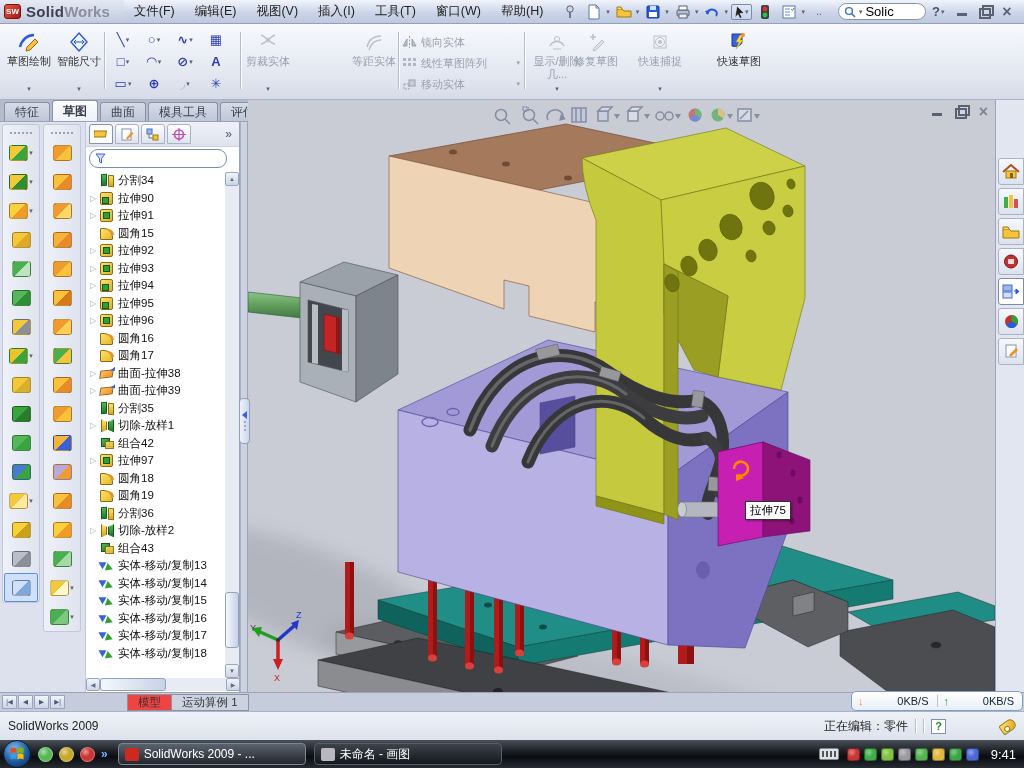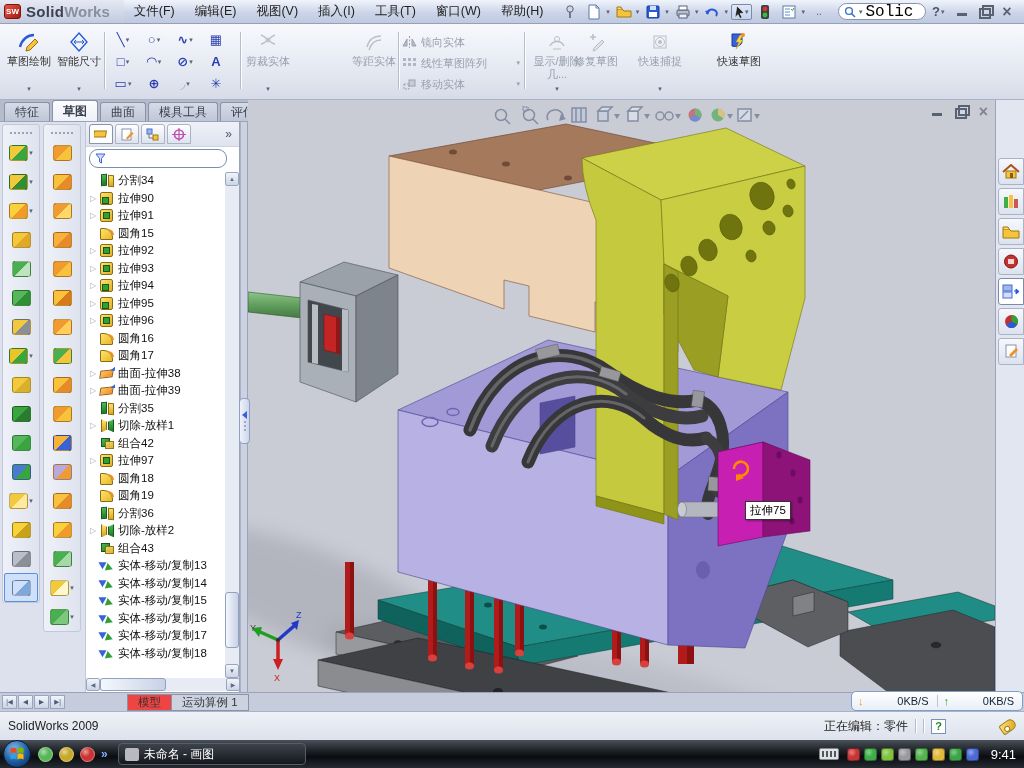--- a/index.html
+++ b/index.html
@@ -12,21 +12,21 @@
 #logo .cube{width:17px;height:15px;background:linear-gradient(135deg,#e85548,#a21b12);border-radius:3px;border:1px solid #7e130c;color:#fff;font-size:8px;font-weight:bold;display:flex;align-items:center;justify-content:center}
 #logo .b1{font-weight:bold;color:#3c4250;font-size:15px;letter-spacing:.3px}
 #logo .b2{font-weight:bold;color:#8a90a0;font-size:15px}
 .menu-item{padding:0 10px;color:#222;font-size:12.5px;height:100%;display:flex;align-items:center;cursor:default}
 #stdbar{display:flex;align-items:center;gap:2px;margin-left:6px}
 .sico{width:22px;height:19px;display:inline-flex;align-items:center;justify-content:center;border-radius:2px}
 .sico svg{display:block}
 .sdrop{font-size:7px;color:#5a6378;margin:0 1px 0 -1px}
 .pressedbox{border:1px solid #7d8aa8;background:linear-gradient(#dfe8f8,#c3d2ee);border-radius:2px;display:inline-flex;align-items:center;padding:0 2px}
 #searchpill{margin-left:8px;width:88px;height:17px;border:1px solid #8a93a8;border-radius:9px;background:#fff;display:flex;align-items:center;padding:0 5px;gap:3px}
-#searchpill input{border:none;outline:none;width:48px;font-size:16px;font-family:Liberation Mono, monospace;background:transparent}
+#searchpill input{border:none;outline:none;width:48px;font-size:13px;font-family:Liberation Sans, sans-serif;background:transparent}
 #helpbtn{margin-left:6px;color:#4a5568;font-weight:bold;font-size:13px;display:flex;align-items:center;gap:2px}
 #winctl{margin-left:10px;display:flex;gap:7px;align-items:center;padding-right:8px}
 .wglyph{width:15px;height:13px;position:relative;display:inline-block}
 .wmin::after{content:"";position:absolute;left:2px;right:3px;bottom:2px;height:3px;background:#5a6170}
 .wrest::after{content:"";position:absolute;left:2px;top:3px;width:8px;height:7px;border:2px solid #5a6170}
 .wrest::before{content:"";position:absolute;left:5px;top:0;width:8px;height:7px;border:2px solid #5a6170;background:#cfd6e6}
 .wclose{color:#5a6170;font-size:16px;font-weight:bold;line-height:13px;text-align:center}
 
 #cmdbar{left:0;top:24px;width:1024px;height:76px;background:linear-gradient(#f7f9fd,#e2e6f0 70%,#d6dbe8);border-bottom:1px solid #aab2c6}
 .vsep{position:absolute;top:8px;bottom:10px;width:1px;background:#b4bccd;box-shadow:1px 0 0 #fdfdfe}
@@ -1161,20 +1161,24 @@
     <path d="M8.5 20.5c2-1.5 4-1.5 6 0v-5c-2-1.5-4-1.5-6 0z" fill="#2aa0e8"></path>
     <path d="M15.5 15.5c2-1.5 4-1.5 6 0v5c-2-1.5-4-1.5-6 0z" fill="#ffb900"></path>
   </svg>
   <span id="quicklaunch" style="display:flex;align-items:center">
       <span class="qicon" style="background: radial-gradient(circle at 35% 30%, rgba(255, 255, 255, 0.533), transparent 40%), rgb(88, 184, 88);"></span>
       <span class="qicon" style="background: radial-gradient(circle at 35% 30%, rgba(255, 255, 255, 0.533), transparent 40%), rgb(200, 168, 40);"></span>
       <span class="qicon" style="background: radial-gradient(circle at 35% 30%, rgba(255, 255, 255, 0.533), transparent 40%), rgb(204, 51, 51);"></span>
     </span>
   <span id="qchev">»</span>
   <span id="taskwins" style="display:flex">
+      <span class="taskwin active">
+        <span class="twico" style="background: rgb(204, 42, 30);"></span>
+        <span>SolidWorks 2009 - ...</span>
+      </span>
       <span class="taskwin">
         <span class="twico" style="background: rgb(184, 184, 192);"></span>
         <span>未命名 - 画图</span>
       </span>
     </span>
   <div id="tray">
     <span id="kbico"></span>
     <span id="trayicons" style="display:flex;gap:4px">
         <span class="trico" style="background: radial-gradient(circle at 35% 30%, rgba(255, 255, 255, 0.4), transparent 45%), rgb(201, 53, 53);"></span>
         <span class="trico" style="background: radial-gradient(circle at 35% 30%, rgba(255, 255, 255, 0.4), transparent 45%), rgb(63, 174, 73);"></span>

